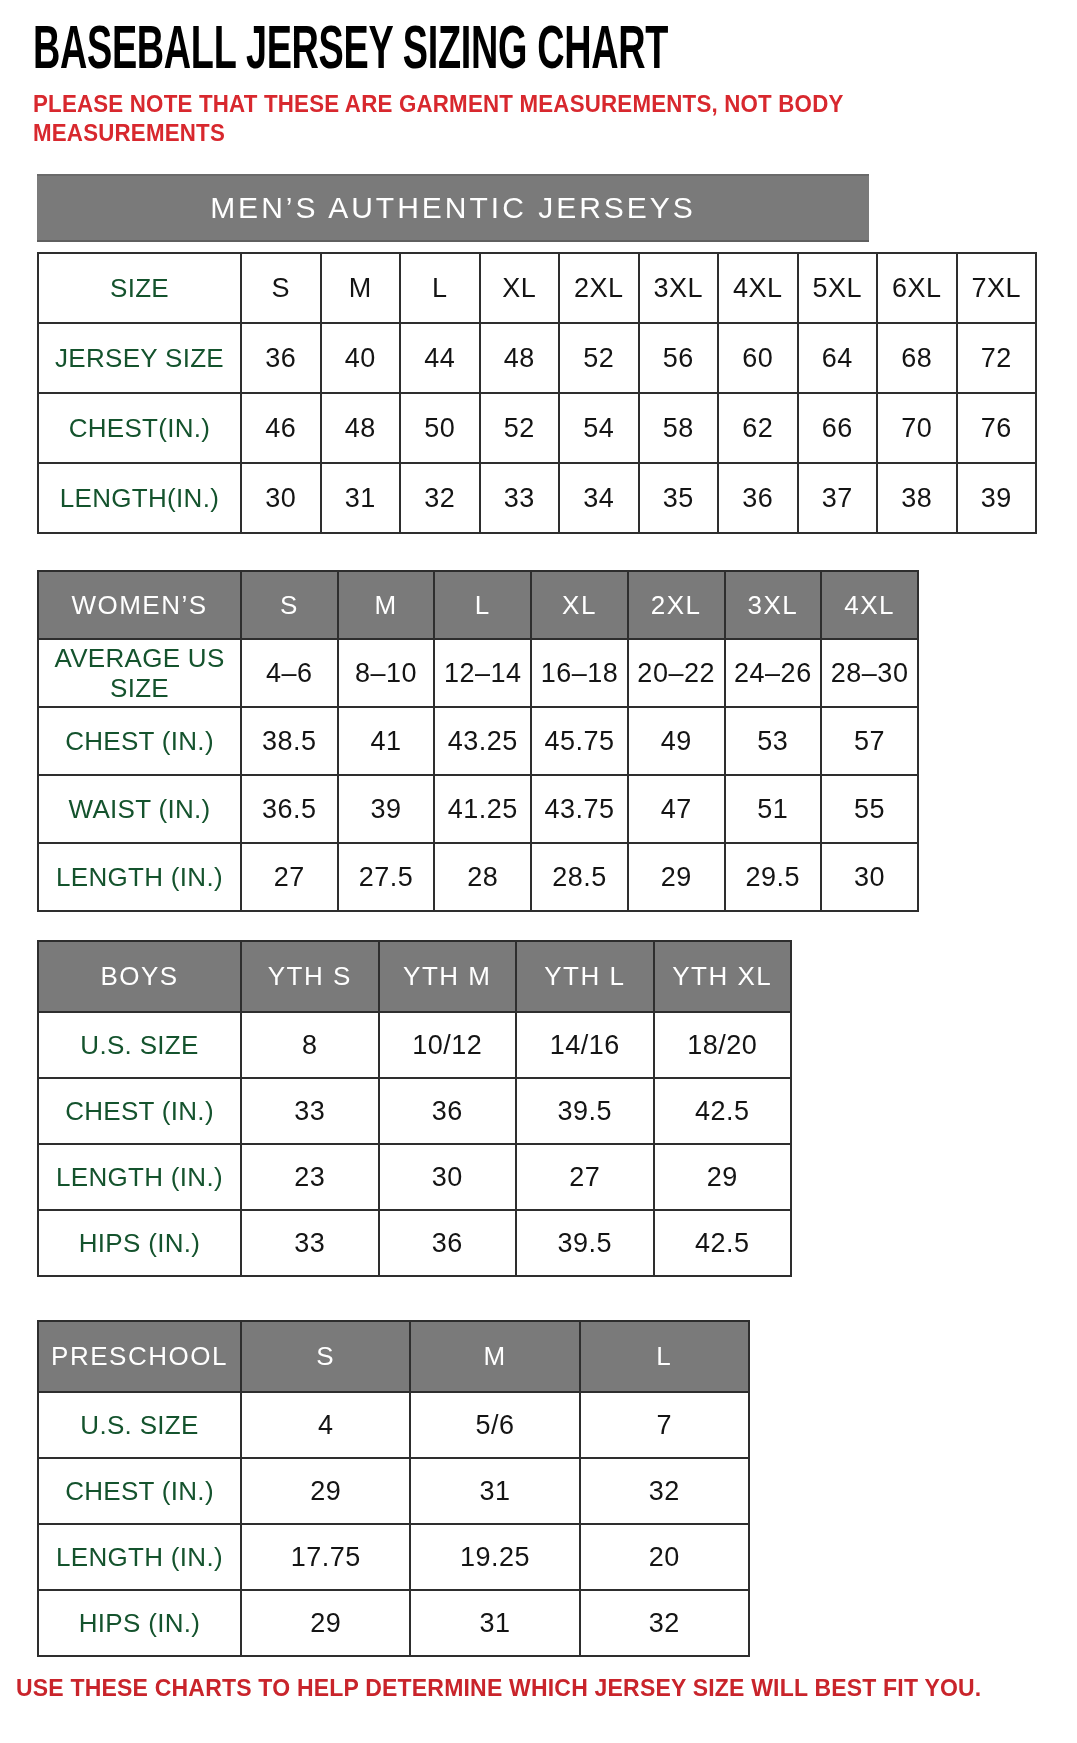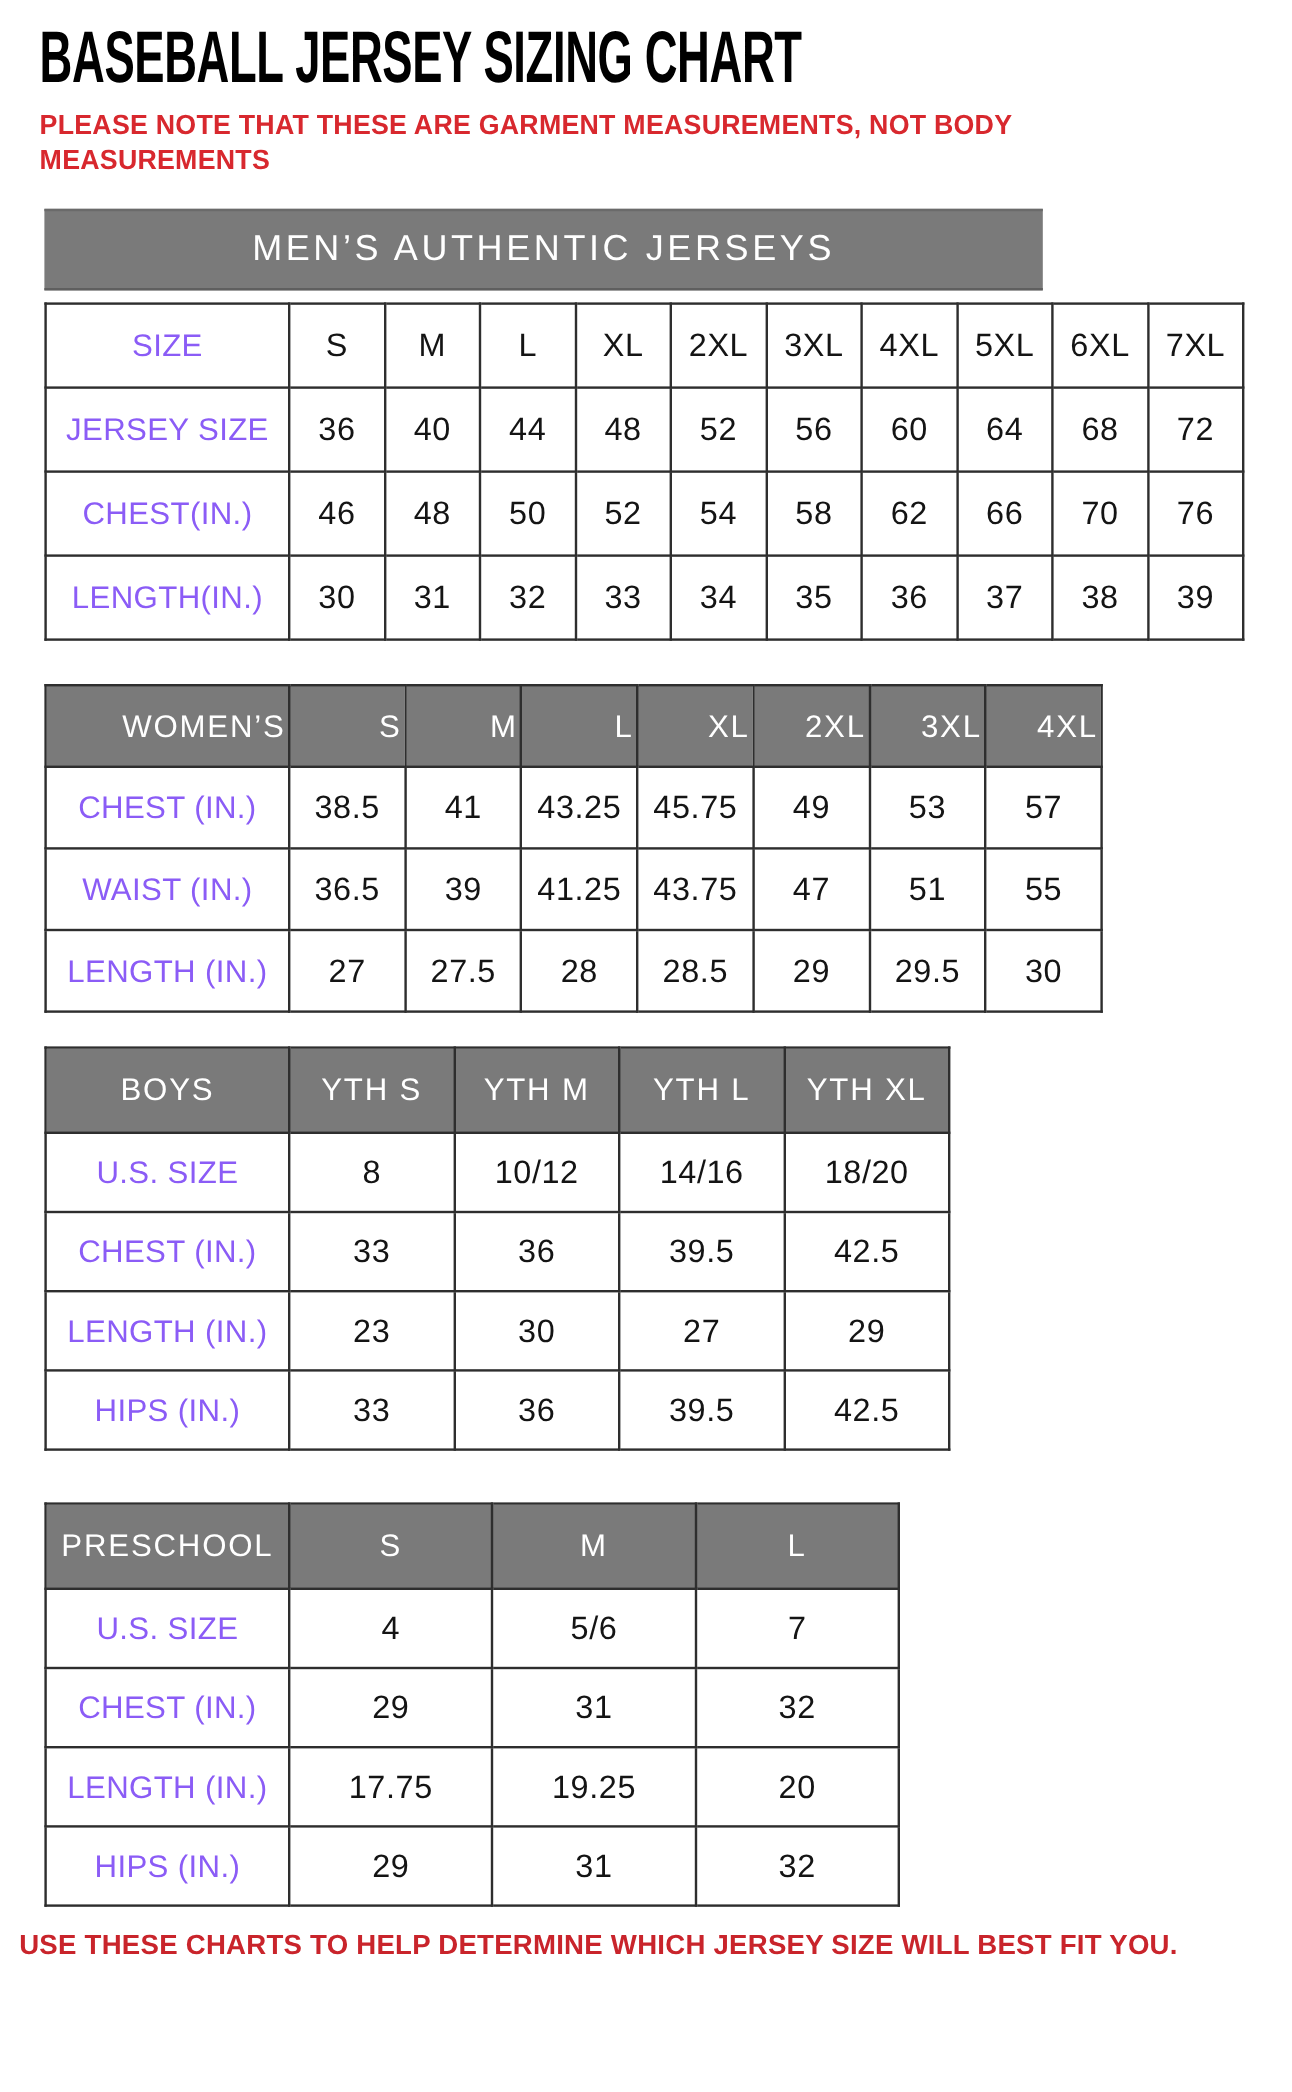--- a/index.html
+++ b/index.html
@@ -66,32 +66,32 @@
   .ghead{
     background:#7a7a7a;
     color:#ffffff;
     font-weight:400;
     font-size:26px;
     letter-spacing:1.5px;
   }
   .lbl{
     font-size:26px;
     line-height:30px;
-    color:#8b5cf6;
+    color:#14532d;
     letter-spacing:0.3px;
   }
   .val{
     font-size:27px;
     color:#141414;
     letter-spacing:0.5px;
   }
   table.mens{width:1000px;margin-top:10px;}
   table.mens td{height:68px;}
   table.womens{width:882px;margin-top:36px;}
-  table.womens th{height:66px;text-align:right;}
+  table.womens th{height:66px;}
   table.womens td{height:66px;}
   table.boys{width:755px;margin-top:28px;}
   table.boys th{height:69px;}
   table.boys td{height:64px;}
   table.preschool{width:713px;margin-top:43px;}
   table.preschool th{height:69px;}
   table.preschool td{height:64px;}
   .footer{
     margin:18px 0 0 16px;
     font-size:23px;
@@ -184,20 +184,30 @@
           <th class="ghead">WOMEN’S</th>
           <th class="ghead">S</th>
           <th class="ghead">M</th>
           <th class="ghead">L</th>
           <th class="ghead">XL</th>
           <th class="ghead">2XL</th>
           <th class="ghead">3XL</th>
           <th class="ghead">4XL</th>
         </tr>
         <tr>
+          <td class="lbl">AVERAGE US SIZE</td>
+          <td class="val">4–6</td>
+          <td class="val">8–10</td>
+          <td class="val">12–14</td>
+          <td class="val">16–18</td>
+          <td class="val">20–22</td>
+          <td class="val">24–26</td>
+          <td class="val">28–30</td>
+        </tr>
+        <tr>
           <td class="lbl">CHEST (IN.)</td>
           <td class="val">38.5</td>
           <td class="val">41</td>
           <td class="val">43.25</td>
           <td class="val">45.75</td>
           <td class="val">49</td>
           <td class="val">53</td>
           <td class="val">57</td>
         </tr>
         <tr>

